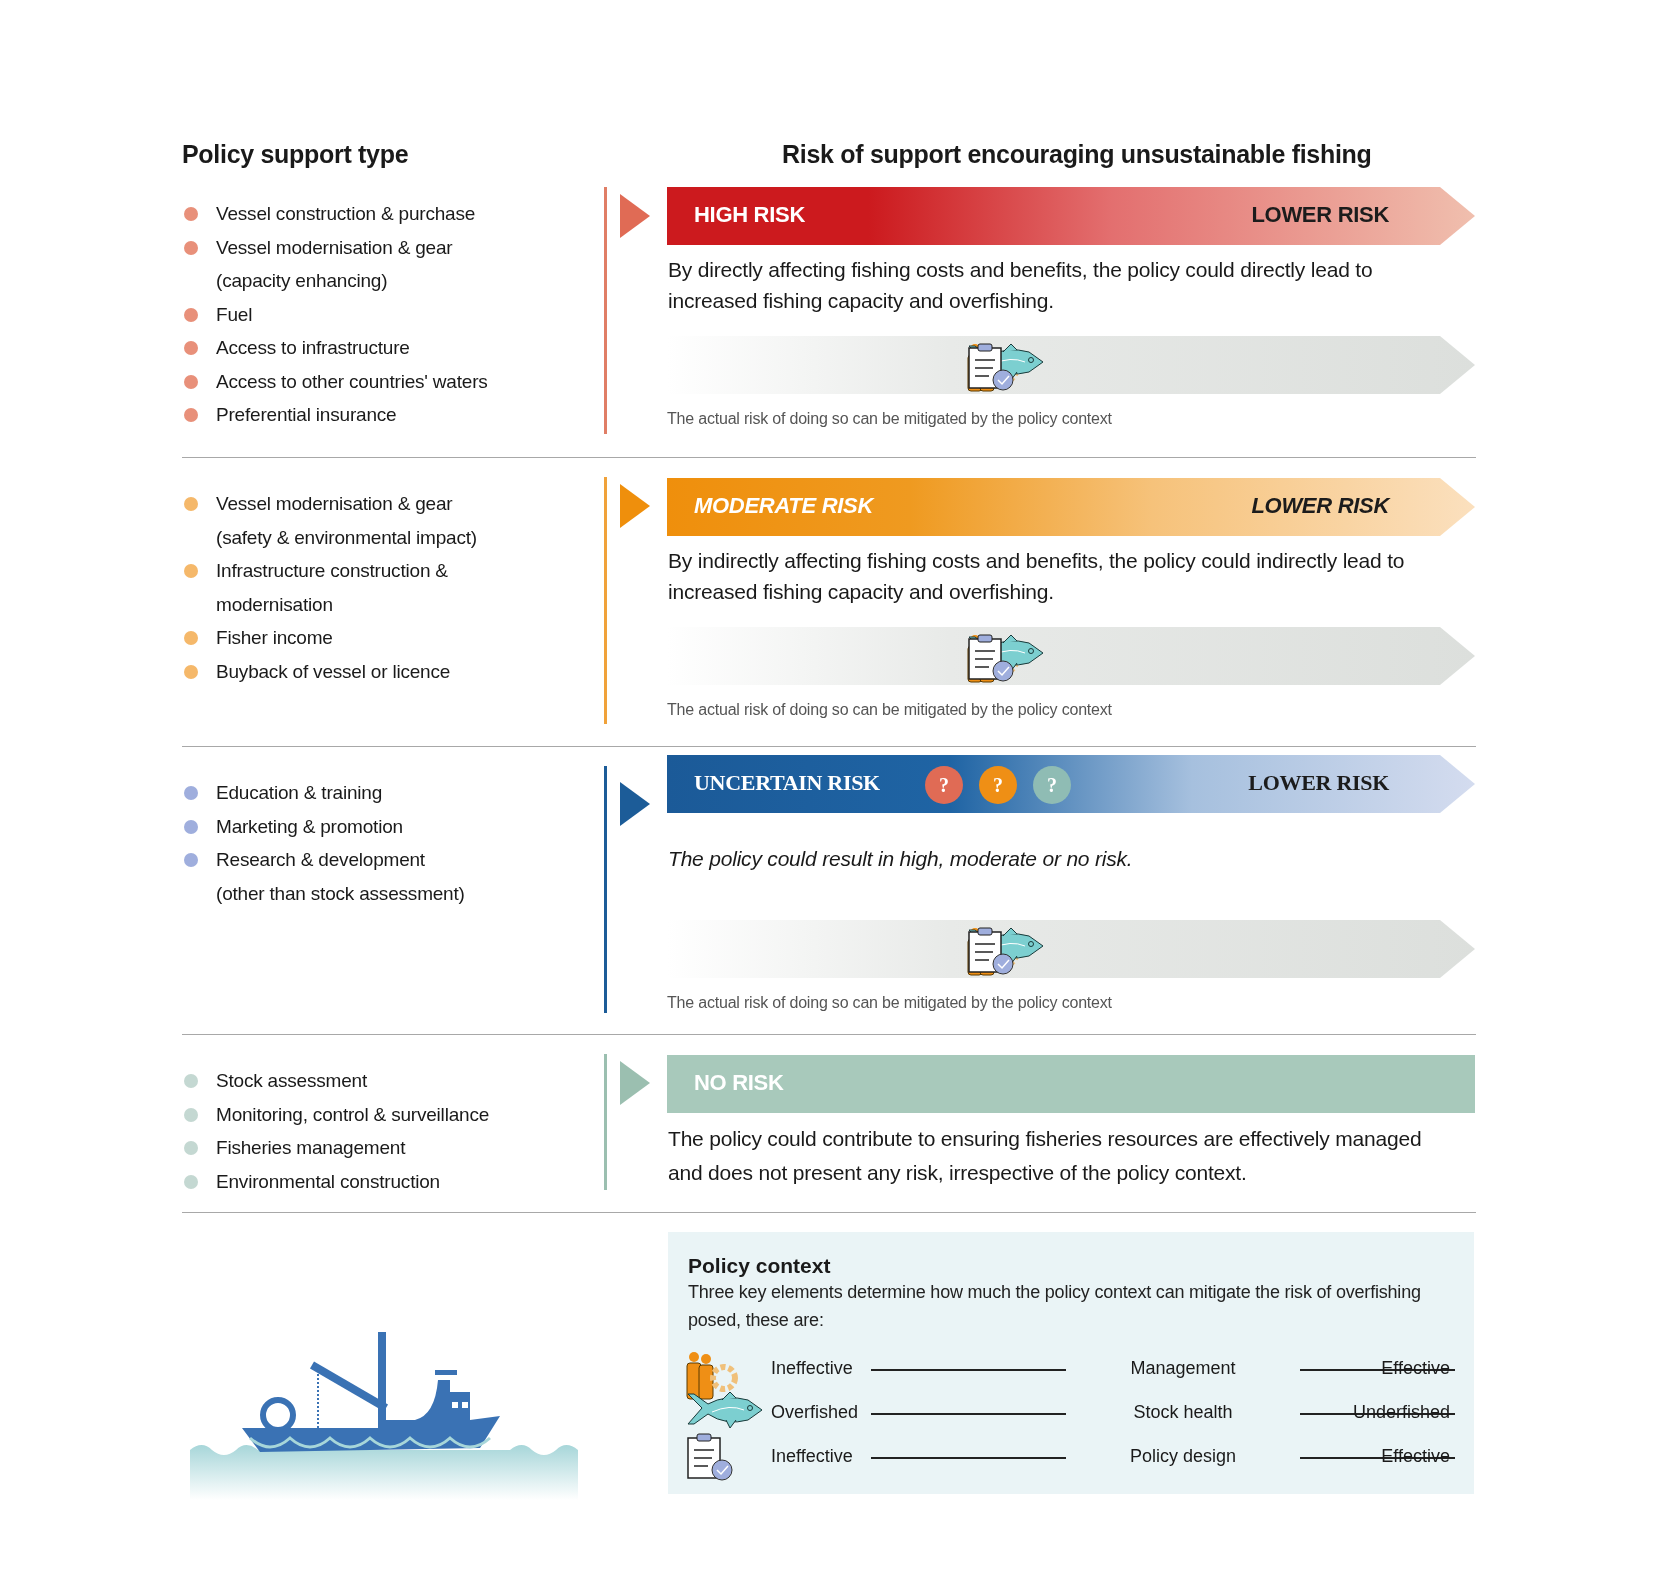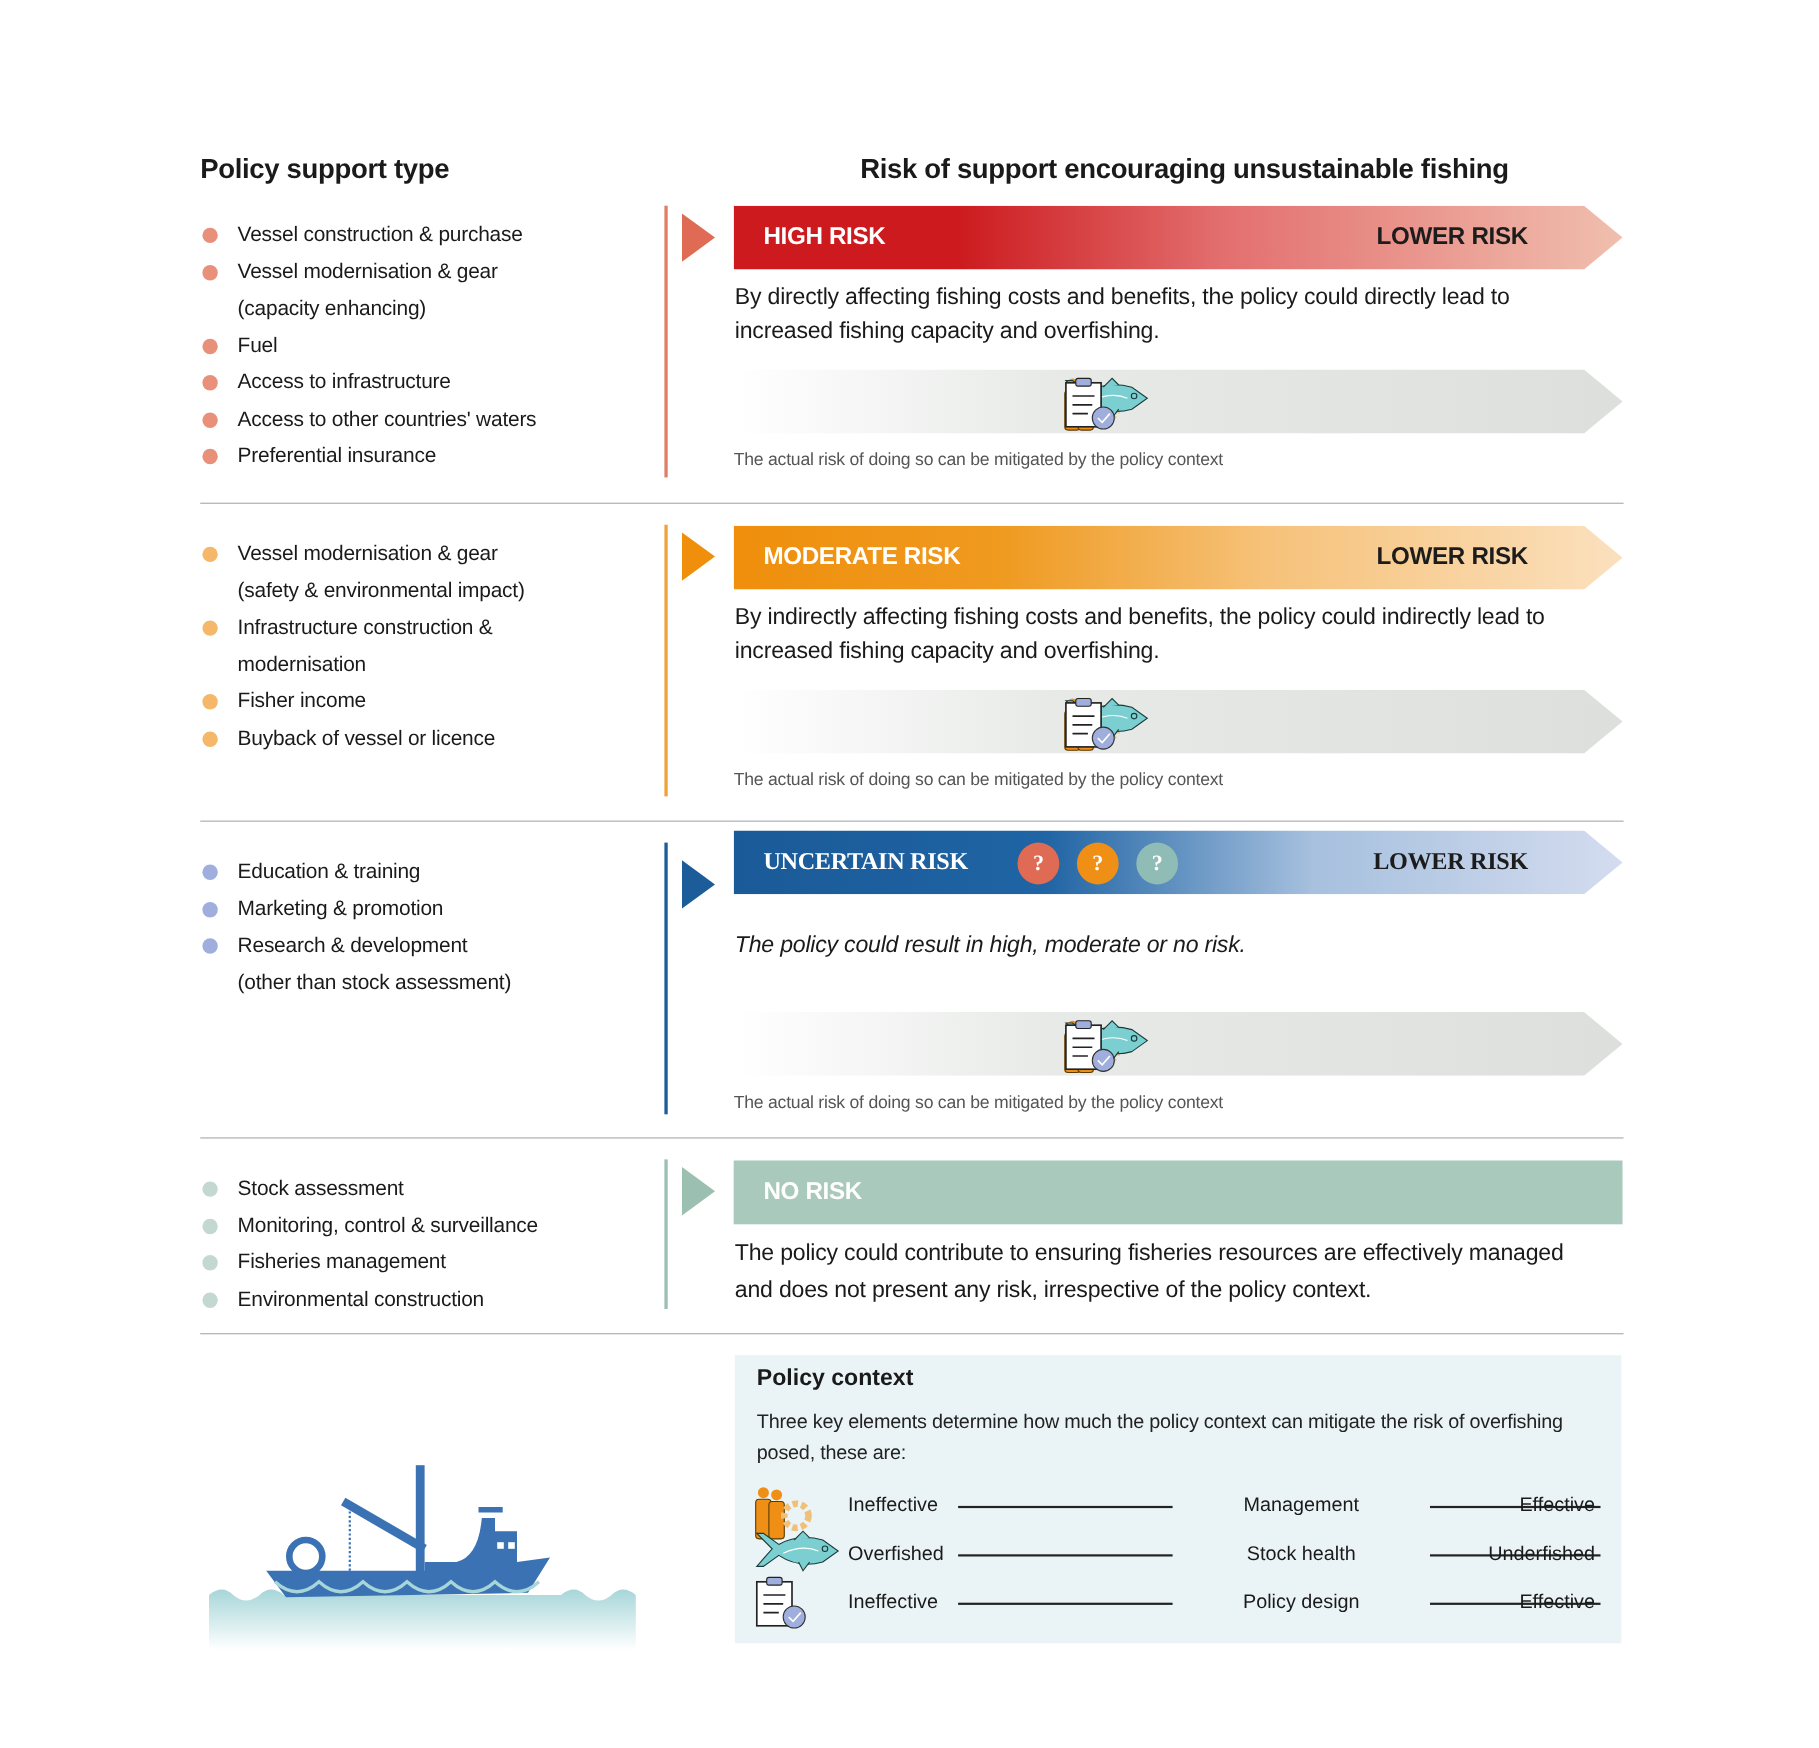--- a/index.html
+++ b/index.html
@@ -29,21 +29,21 @@
   .ctxbar svg { position: absolute; left: 0; top: 0; }
   .ctxicons { position: absolute; left: 300px; top: 6px; display: flex; gap: 14px; align-items: center; }
   .mit { position: absolute; left: 667px; font-size: 16px; color: #555; letter-spacing: -0.2px; }
 
   .hr { position: absolute; left: 182px; width: 1294px; height: 1px; background: #a8a8a8; }
 
   .qdot { position: absolute; top: 11px; width: 38px; height: 38px; border-radius: 50%; color: #fff; font-weight: bold;
           font-size: 20px; text-align: center; line-height: 38px; }
 
   .panel { position: absolute; left: 668px; top: 1232px; width: 806px; height: 262px; background: #eaf4f6; }
-  .panel .ptitle { position: absolute; left: 20px; top: 9px; font-size: 21px; font-weight: bold; }
+  .panel .ptitle { position: absolute; left: 20px; top: 22px; font-size: 21px; font-weight: bold; }
   .panel .pdesc { position: absolute; left: 20px; top: 46px; width: 770px; font-size: 18px; line-height: 28px; color: #222; letter-spacing: -0.2px; }
   .prow { position: absolute; left: 0; width: 806px; height: 40px; }
   .prow .picon { position: absolute; left: 18px; top: 0; }
   .prow .l { position: absolute; left: 103px; top: 8px; font-size: 18px; }
   .prow .m { position: absolute; left: 400px; width: 230px; top: 8px; font-size: 18px; text-align: center; font-weight: 500; }
   .prow .r { position: absolute; right: 24px; top: 8px; font-size: 18px; }
   .prow .ln1 { position: absolute; left: 203px; width: 195px; top: 19px; height: 1.5px; background: #222; }
   .prow .ln2 { position: absolute; left: 632px; width: 155px; top: 19px; height: 1.5px; background: #222; }
 
   .boat { position: absolute; left: 180px; top: 1320px; }
@@ -129,21 +129,21 @@
 <div class="hr" style="top:457px;"></div>
 
 <ul class="items" style="top:487px;">
   <li><span class="dot" style="background:#f5b86a"></span><span>Vessel modernisation &amp; gear</span><span class="sub">(safety &amp; environmental impact)</span></li>
   <li><span class="dot" style="background:#f5b86a"></span><span>Infrastructure construction &amp;</span><span class="sub">modernisation</span></li>
   <li><span class="dot" style="background:#f5b86a"></span><span>Fisher income</span></li>
   <li><span class="dot" style="background:#f5b86a"></span><span>Buyback of vessel or licence</span></li>
 </ul>
 <div class="vline" style="top:477px;height:247px;background:#f0a23a;"></div>
 <div class="tri" style="top:484px;border-left-color:#ef8f0c;"></div>
-<div class="band" style="top:478px;width:810px;">
+<div class="band" style="top:478px;width:810px;font-style:italic;">
   <svg width="810" height="58">
     <defs>
         <linearGradient id="gMod" x1="0" x2="1">
           <stop offset="0" stop-color="#ef8f0c"></stop>
           <stop offset="0.3" stop-color="#ef9a20"></stop>
           <stop offset="0.6" stop-color="#f6c27a"></stop>
           <stop offset="1" stop-color="#fbe0be"></stop>
         </linearGradient>
       </defs>
     <polygon points="0,0 773,0 808,29 773,58 0,58" fill="url(#gMod)"></polygon>

